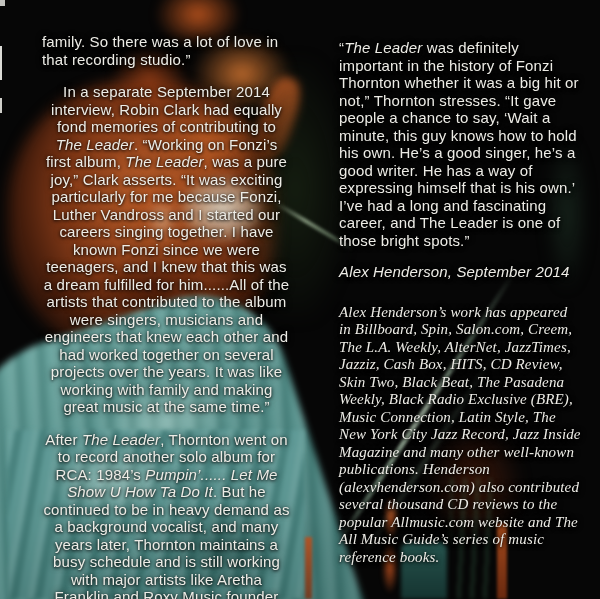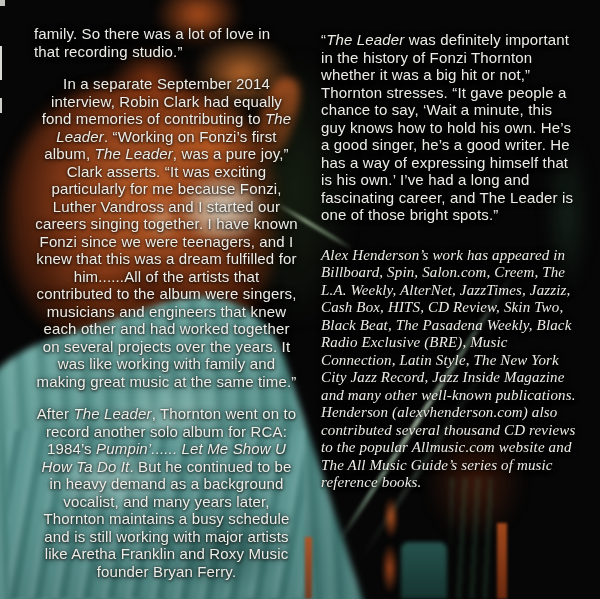--- a/index.html
+++ b/index.html
@@ -81,23 +81,23 @@
   .green-hint{left:546px;top:138px;width:42px;height:152px;filter:blur(7px);
     background:radial-gradient(ellipse, rgba(55,95,70,.33), transparent 76%);}
   .green-streaks{left:450px;top:478px;width:42px;height:121px;filter:blur(2px);opacity:.7;
     background:repeating-linear-gradient(93deg, rgba(70,120,90,.4) 0 4px, transparent 4px 13px);}
   .sliver1{left:0;top:46px;width:2px;height:34px;background:rgba(242,242,236,.9);}
   .sliver2{left:0;top:98px;width:2px;height:15px;background:rgba(242,242,236,.85);}
   .sliver3{left:0;top:0;width:5px;height:6px;background:rgba(242,242,236,.8);}
   
   .col{position:absolute;z-index:10;}
   .col-left{left:30px;top:21px;width:273px;}
-  .col-right{left:317px;top:27px;width:266px;}
+  .col-right{left:327px;top:27px;width:266px;}
   .col p{
-    margin:4px;color:#edece6;font-size:15px;line-height:17.5px;letter-spacing:.15px;
+    margin:12px;color:#edece6;font-size:15px;line-height:17.5px;letter-spacing:.15px;
     text-shadow:0 1px 3px rgba(0,0,0,.95), 0 0 6px rgba(0,0,0,.7);
   }
   .col-left p + p{margin-top:15px;text-align:center;}
   .col-right .byline{margin-top:14px;}
   .col-right .bio{margin-top:23px;font-family:Liberation Serif, serif;}
   .seg-italic,.italic-para{font-style:italic;}
 </style>
 </head>
 <body>
 
@@ -129,16 +129,17 @@
   </div>
 
   <div class="col col-left">
     <p><span>family. So there was a lot of love in that recording studio.”</span></p>
     <p><span>In a separate September 2014 interview, Robin Clark had equally fond memories of contributing to </span><span class="seg-italic">The Leader</span><span>. “Working on Fonzi’s first album, </span><span class="seg-italic">The Leader</span><span>, was a pure joy,” Clark asserts. “It was exciting particularly for me because Fonzi, Luther Vandross and I started our careers singing together. I have known Fonzi since we were teenagers, and I knew that this was a dream fulfilled for him......All of the artists that contributed to the album were singers, musicians and engineers that knew each other and had worked together on several projects over the years. It was like working with family and making great music at the same time.”</span></p>
     <p><span>After </span><span class="seg-italic">The Leader</span><span>, Thornton went on to record another solo album for RCA: 1984’s </span><span class="seg-italic">Pumpin’...... Let Me Show U How Ta Do It</span><span>. But he continued to be in heavy demand as a background vocalist, and many years later, Thornton maintains a busy schedule and is still working with major artists like Aretha Franklin and Roxy Music founder Bryan Ferry.</span></p>
   </div>
 
   <div class="col col-right">
     <p><span>“</span><span class="seg-italic">The Leader</span><span> was definitely important in the history of Fonzi Thornton whether it was a big hit or not,” Thornton stresses. “It gave people a chance to say, ‘Wait a minute, this guy knows how to hold his own. He’s a good singer, he’s a good writer. He has a way of expressing himself that is his own.’ I’ve had a long and fascinating career, and The Leader is one of those bright spots.”</span></p>
+    <p class="byline italic-para">Alex Henderson, September 2014</p>
     <p class="bio italic-para">Alex Henderson’s work has appeared in Billboard, Spin, Salon.com, Creem, The L.A. Weekly, AlterNet, JazzTimes, Jazziz, Cash Box, HITS, CD Review, Skin Two, Black Beat, The Pasadena Weekly, Black Radio Exclusive (BRE), Music Connection, Latin Style, The New York City Jazz Record, Jazz Inside Magazine and many other well-known publications. Henderson (alexvhenderson.com) also contributed several thousand CD reviews to the popular Allmusic.com website and The All Music Guide’s series of music reference books.</p>
   </div>
 
 </div>
 
 </body></html>

